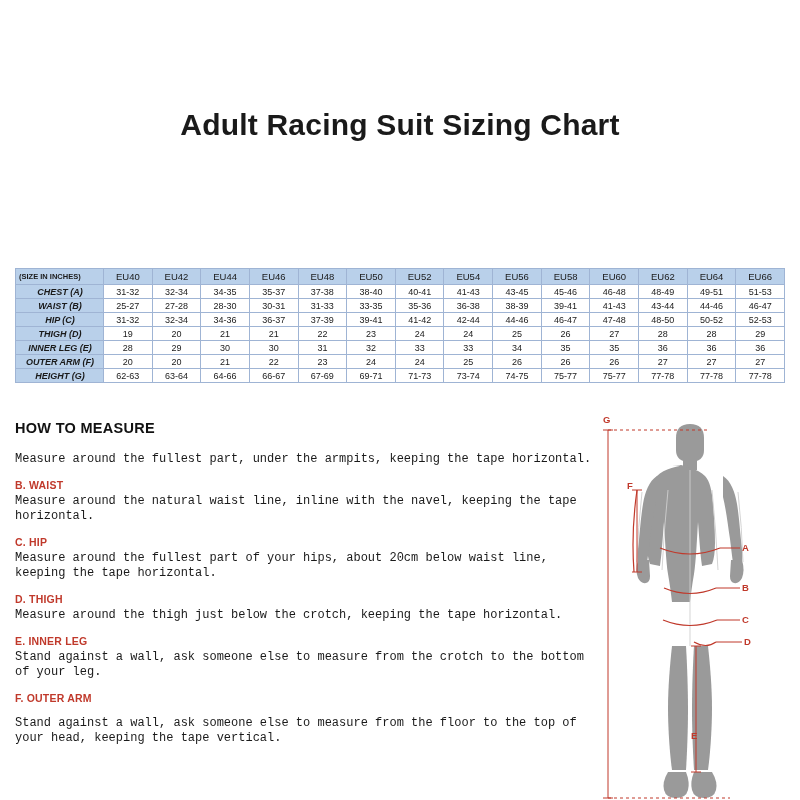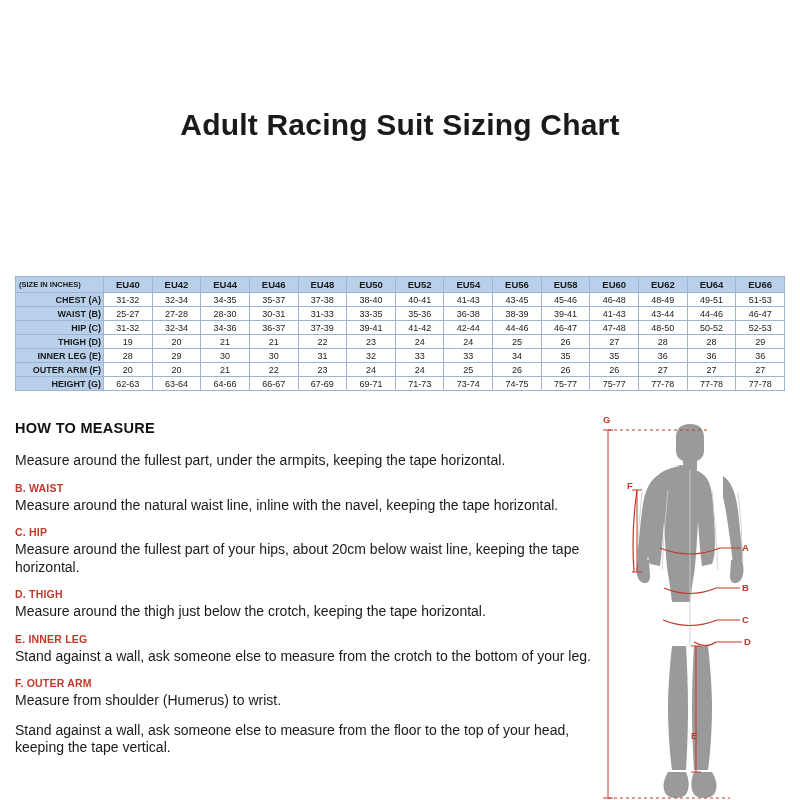--- a/index.html
+++ b/index.html
@@ -26,56 +26,57 @@
     font-weight: bold;
     letter-spacing: 0.2px;
     margin-top: 108px;
     color: #1a1a1a;
   }
 
   
   .table-wrap {
     position: absolute;
     left: 15px;
-    top: 168px;
+    top: 160px;
     width: 770px;
   }
   table.size {
     border-collapse: collapse;
     width: 770px;
     table-layout: fixed;
   }
   table.size th, table.size td {
     border: 1px solid #9fb4d4;
     font-size: 9px;
     height: 13px;
     padding: 0 2px;
     text-align: center;
     color: #1a1a1a;
     white-space: nowrap;
     overflow: hidden;
   }
   table.size thead th {
     background: #b9d0ea;
-    font-weight: bold;
+    font-weight: normal;
     font-size: 9.5px;
     height: 15px;
   }
   table.size thead th.corner {
     text-align: left;
     font-size: 7.5px;
     font-weight: bold;
     padding-left: 3px;
   }
   table.size tbody th {
     background: #b9d0ea;
-    text-align: right;
+    text-align: center;
     font-weight: bold;
     padding-left: 3px;
     font-size: 9px;
+    font-style: italic;
   }
   table.size tbody td {
     background: #ffffff;
   }
 
   
   .howto {
     position: absolute;
     left: 15px;
     top: 312px;
@@ -90,23 +91,24 @@
   }
   .m-item { margin-bottom: 12px; }
   .m-head {
     color: #c0392b;
     font-weight: bold;
     font-size: 10.5px;
     margin-bottom: 3px;
     letter-spacing: 0.2px;
   }
   .m-text {
-    font-size: 14px;
+    font-size: 12px;
     color: #1a1a1a;
     line-height: 1.25;
+    font-family: Liberation Mono, monospace;
   }
 
   
   .figure {
     position: absolute;
     left: 590px;
     top: 312px;
     width: 200px;
     height: 400px;
   }
@@ -287,21 +289,20 @@
     <div class="m-item">
       <div class="m-head">D. THIGH</div>
       <div class="m-text">Measure around the thigh just below the crotch, keeping the tape horizontal.</div>
     </div>
     <div class="m-item">
       <div class="m-head">E. INNER LEG</div>
       <div class="m-text">Stand against a wall, ask someone else to measure from the crotch to the bottom of your leg.</div>
     </div>
     <div class="m-item">
       <div class="m-head">F. OUTER ARM</div>
-      <div class="m-text">Measure from shoulder (Humerus) to wrist.</div>
     </div>
     <div class="m-item">
       <div class="m-text">Stand against a wall, ask someone else to measure from the floor to the top of your head, keeping the tape vertical.</div>
     </div>
   </div>
 
   <div class="figure">
     <svg width="200" height="400" viewBox="0 0 200 400">
 
       <g fill="#9a9a9a" stroke="none">

